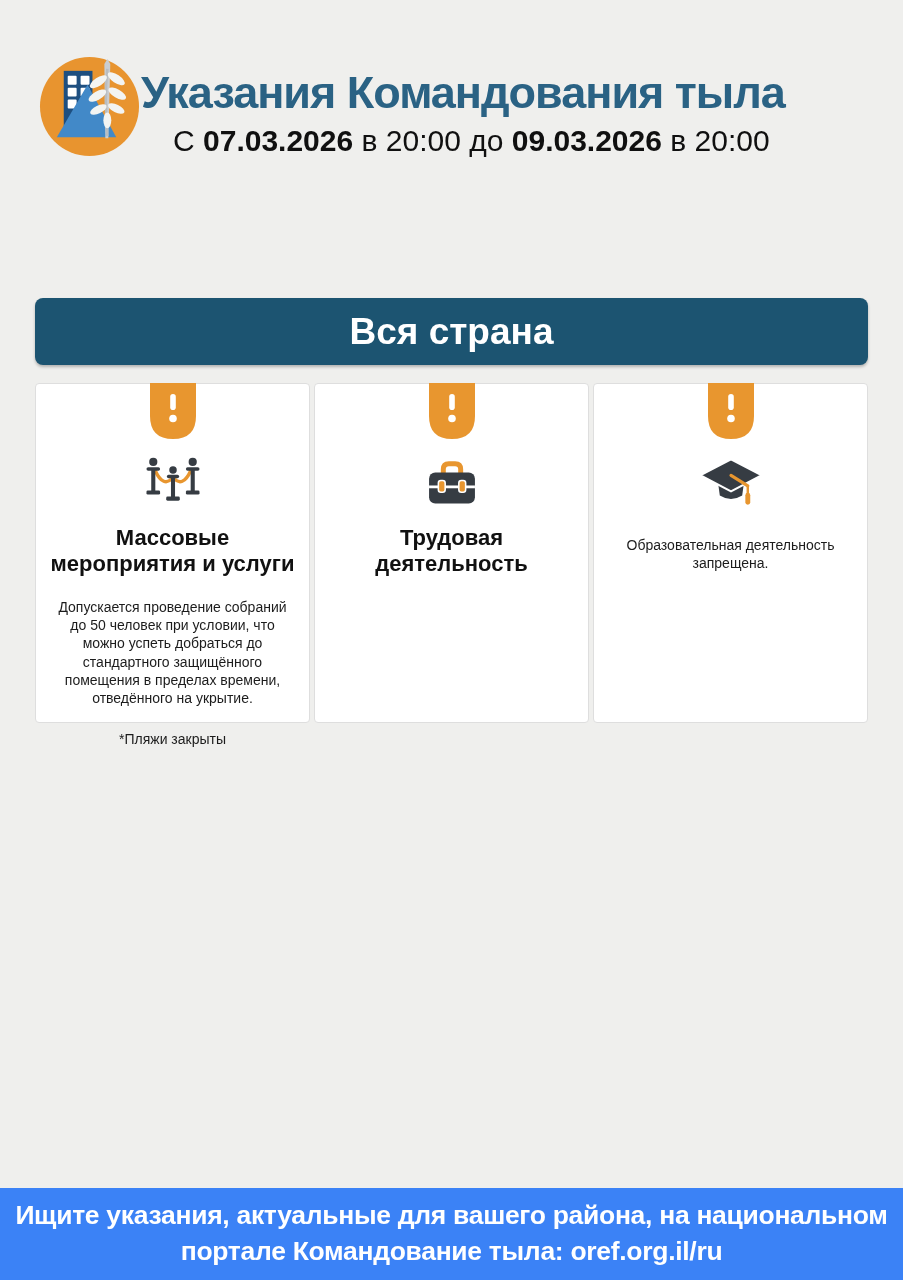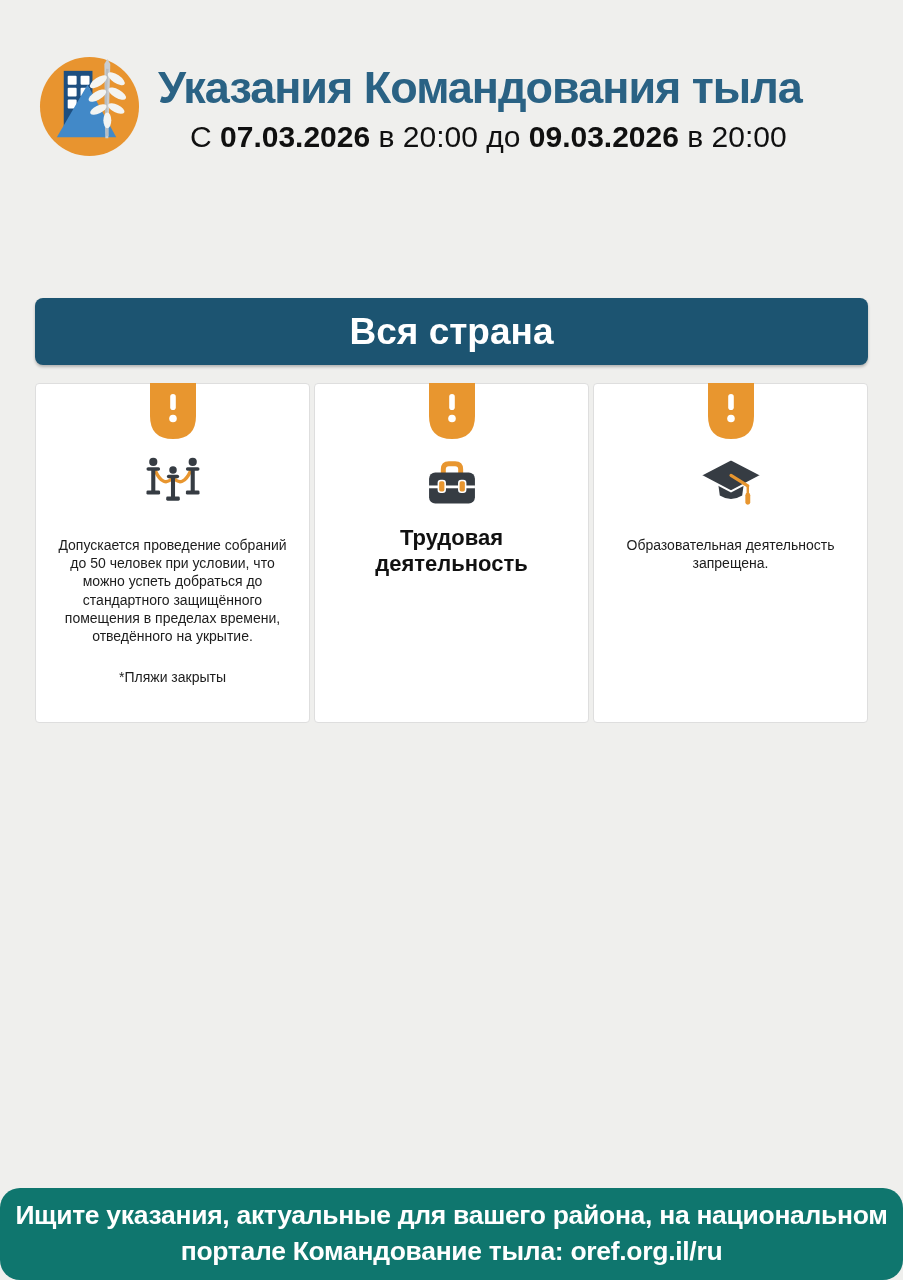--- a/index.html
+++ b/index.html
@@ -5,21 +5,21 @@
   * { margin:0; padding:0; box-sizing:border-box; }
   html,body { width:903px; height:1280px; }
   body {
     position:relative;
     background:#efefed;
     font-family:"Liberation Sans","DejaVu Sans",sans-serif;
     overflow:hidden;
     color:#1b1b1b;
   }
   
-  .header { display:flex; align-items:center; padding:55px 15px 0 38px; gap:17px; }
+  .header { display:flex; align-items:flex-end; padding:55px 15px 0 38px; }
   .logo { width:103px; height:103px; flex:0 0 auto; }
   .header-text { padding-top:4px; }
   .page-title {
     font-size:45px; font-weight:bold; color:#2a6284;
     letter-spacing:-1px; line-height:1.1; white-space:nowrap;
   }
   .period { margin-top:7px; font-size:30px; color:#101010; white-space:nowrap;margin-left:32px; }
   .period b { font-weight:bold; }
   
   .region-banner {
@@ -39,25 +39,24 @@
   .card-icon { margin-top:62px; height:74px; display:flex; align-items:center; justify-content:center; }
   .card-title {
     height:62px; display:flex; align-items:center; justify-content:center;
     font-size:22px; font-weight:bold; line-height:1.2; color:#111;
   }
   .card-body { margin-top:16px; font-size:14px; line-height:1.3; color:#1c1c1c; padding:0 4px; }
   .card-note { margin-top:24px; font-size:14px; color:#1c1c1c; }
   
   .footer {
     position:absolute; left:0; bottom:0; width:100%; height:92px;
-    background:#0f766e; color:#ffffff;
+    background:#3b82f6; color:#ffffff;
     display:flex; flex-direction:column; align-items:center; justify-content:center;
     font-size:26.5px; font-weight:bold; line-height:1.35; letter-spacing:-0.3px;
     text-align:center;
-    border-radius:20px;
   }
   .footer .line { white-space:nowrap; }
   .footer .link { color:#ffffff; text-decoration:none; }
 </style>
 </head>
 <body>
 
 <div class="header">
   <svg class="logo" viewBox="0 0 104 104">
     <circle cx="52" cy="52" r="50" fill="#e8942f"></circle>
@@ -122,20 +121,21 @@
         <circle cx="79" cy="11" r="6" fill="#363c43"></circle>
         <rect x="69" y="19" width="20" height="5" rx="2.5" fill="#363c43"></rect>
         <rect x="76" y="22" width="6" height="32" fill="#363c43"></rect>
         <rect x="69" y="53" width="20" height="6" rx="2" fill="#363c43"></rect>
         <circle cx="50" cy="23" r="5.5" fill="#363c43"></circle>
         <rect x="41" y="30" width="18" height="5" rx="2.5" fill="#363c43"></rect>
         <rect x="47" y="33" width="6" height="31" fill="#363c43"></rect>
         <rect x="40" y="62" width="20" height="6" rx="2" fill="#363c43"></rect>
       </svg>
     </div>
+    <div class="card-title">Массовые мероприятия и услуги</div>
     <div class="card-body">Допускается проведение собраний до 50 человек при условии, что можно успеть добраться до стандартного защищённого помещения в пределах времени, отведённого на укрытие.</div>
     <div class="card-note">*Пляжи закрыты</div>
   </div>
 
   <div class="card">
     <svg class="badge" viewBox="0 0 46 56">
       <path d="M0,0 H46 V33 Q46,56 23,56 Q0,56 0,33 Z" fill="#e8962f"></path>
       <rect x="20.2" y="11" width="5.6" height="16" rx="2.8" fill="#ffffff"></rect>
       <circle cx="23" cy="35.5" r="3.8" fill="#ffffff"></circle>
     </svg>

